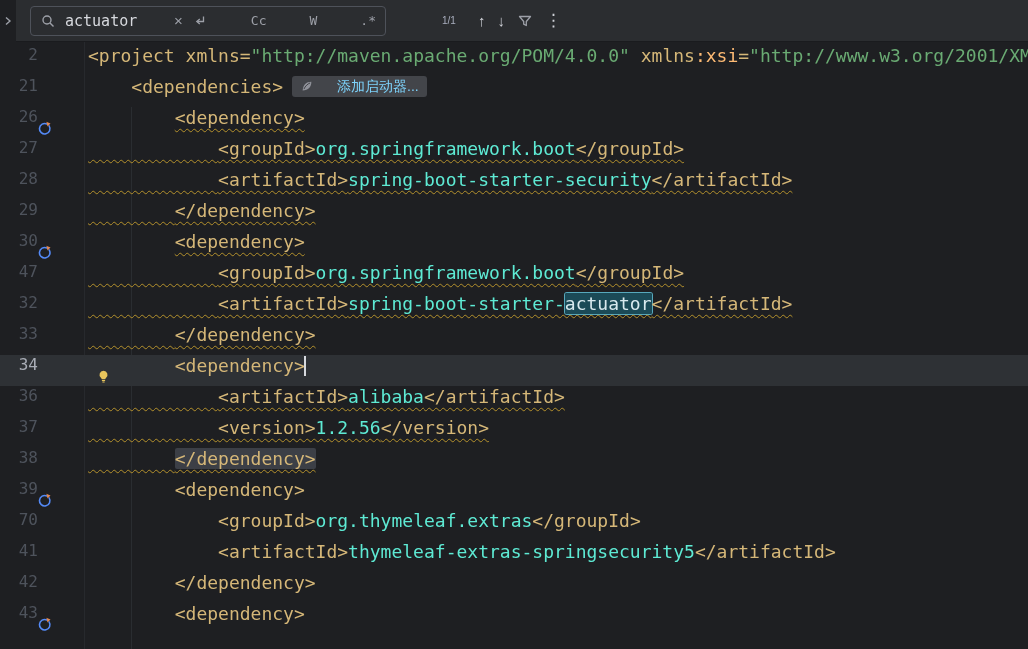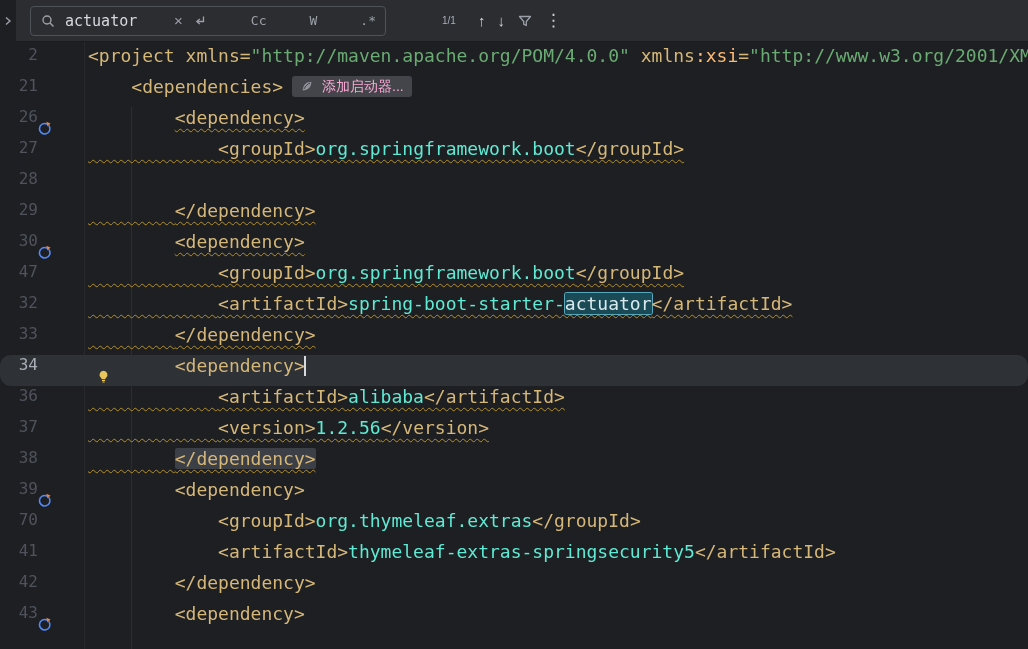--- a/index.html
+++ b/index.html
@@ -19,38 +19,38 @@
   .navbtn { margin-left:22px; color:#CED0D6; font-size:15px; cursor:pointer; }
   .navbtn + .navbtn { margin-left:12px; }
   .barico { margin-left:12px; display:flex; align-items:center; cursor:pointer; }
   .dots   { margin-left:12px; color:#CED0D6; font-size:17px; cursor:pointer; }
 
   
   .editor { position:absolute; top:42px; left:0; right:0; bottom:0; overflow:hidden; padding-top:3px; }
   .editor::before { content:''; position:absolute; left:131px; top:65px; bottom:0; width:1px; background:#2A2D31; }
   .editor::after  { content:''; position:absolute; left:84px;  top:0;   bottom:0; width:1px; background:#27292D; z-index:0; }
   .row  { position:relative; height:31px; line-height:31px; z-index:1; }
-  .row.current { background:#2E3135;border-radius:11px; }
+  .row.current { background:#2E3135; }
   .ln   { position:absolute; left:0; width:38px; text-align:right; font:16px "DejaVu Sans Mono", monospace; color:#4E535C; }
   .row.current .ln { color:#A9ADB6; }
   .gut  { position:absolute; left:37px; top:8px; width:15px; height:15px; }
   .bulb { position:absolute; left:96px; top:8px; width:15px; height:15px; }
   .code { position:absolute; left:88px; top:0; white-space:pre; font:18px "DejaVu Sans Mono", monospace; color:#BCBEC4; }
 
   .tk-tag, .tk-attr { color:#D5B778; }
   .tk-text { color:#5eead4; }
   .tk-str  { color:#6AAB73; }
   .tk-ns   { color:#fdba74; }
   .warn { text-decoration:underline; text-decoration-style:wavy; text-decoration-color:#B3902C;
           text-decoration-thickness:1px; text-underline-offset:4px; }
   .tag-hl { background:#3C3F46; border-radius:2px; }
   .search-match { background:#1B4A57; box-shadow:0 0 0 1px #57A8BC; border-radius:2px; color:#D8E9EE; }
   .caret { display:inline-block; width:2px; height:20px; background:#D6D9DE; vertical-align:middle; margin:0 0 3px -1px; }
 
-  .chip { display:inline-flex; align-items:center; gap:8px; background:#43454A; color:#f9a8d4;
+  .chip { display:inline-flex; align-items:center; gap:23px; background:#43454A; color:#7dd3fc;
           border-radius:3px; padding:2px 8px; margin-left:9px; font:14px "Liberation Sans", sans-serif;
           vertical-align:middle; transform:translateY(-2px); line-height:17px; }
 </style>
 </head>
 <body>
 
 <div class="topbar">
   <div class="stripe">
     <span style="display:flex">
       <svg width="10" height="10" viewBox="0 0 10 10">
@@ -110,20 +110,21 @@
             <path d="M10.0 0.8 L14.4 2.6 L11.2 5.8 Z" fill="#E08855"></path>
           </svg></span>
         <span class="code">        <span class="warn"><span class="tk-tag">&lt;dependency&gt;</span></span></span>
       </div>
       <div class="row">
         <span class="ln">27</span>
         <span class="code"><span class="warn">            <span class="tk-tag">&lt;groupId&gt;</span><span class="tk-text">org.springframework.boot</span><span class="tk-tag">&lt;/groupId&gt;</span></span></span>
       </div>
       <div class="row">
         <span class="ln">28</span>
+        <span class="code"><span class="warn">            <span class="tk-tag">&lt;artifactId&gt;</span><span class="tk-text">spring-boot-starter-security</span><span class="tk-tag">&lt;/artifactId&gt;</span></span></span>
       </div>
       <div class="row">
         <span class="ln">29</span>
         <span class="code"><span class="warn">        <span class="tk-tag">&lt;/dependency&gt;</span></span></span>
       </div>
       <div class="row">
         <span class="ln">30</span>
         <span class="gut"><svg width="15" height="15" viewBox="0 0 16 16">
             <path d="M12.9 5.2A5.6 5.6 0 1 1 10.6 3.2" fill="none" stroke="#548AF7" stroke-width="1.7" stroke-linecap="round"></path>
             <path d="M10.0 0.8 L14.4 2.6 L11.2 5.8 Z" fill="#E08855"></path>

